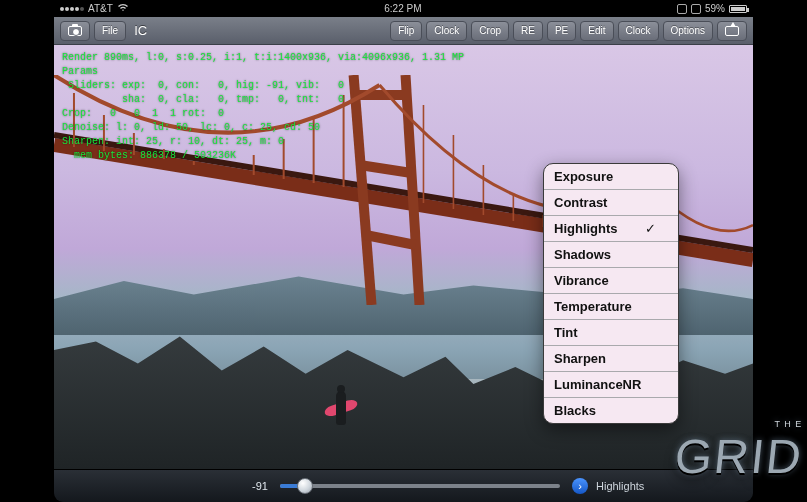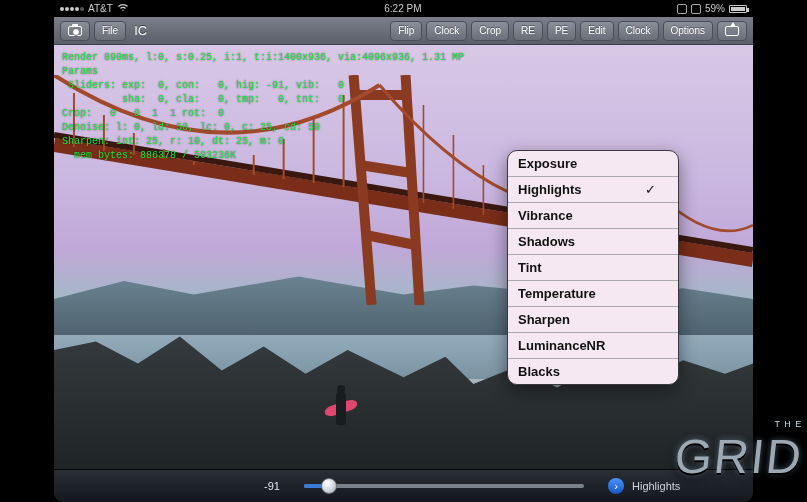--- a/index.html
+++ b/index.html
@@ -73,39 +73,39 @@
   .surfer .head { position:absolute; left:13px; top:0; width:8px; height:8px; background:#1a1d1f; border-radius:50%; }
   .surfer .board { position:absolute; left:0px; top:18px; width:34px; height:10px; background:#e0476e; border-radius:50% 50% 50% 50% / 100% 100% 100% 100%; transform:rotate(-18deg); }
   
   .debug {
     position:absolute; left:8px; top:6px; color:#18e63a;
     font-family: Menlo, "Courier New", monospace; font-size:10px; line-height:14px;
     text-shadow:0 0 2px rgba(0,0,0,.6); white-space:pre; filter:blur(.3px);
   }
   
   .popup {
-    position:absolute; right:74px; top:105px; width:172px;
+    position:absolute; right:74px; top:118px; width:136px;
     background:#f6e8f2; border:1px solid #3a3a3a; border-radius:10px;
     box-shadow:0 6px 18px rgba(0,0,0,.45);
     overflow:hidden;
   }
   .popup .item {
     font-size:13px; font-weight:bold; color:#111;
     padding:5px 22px 5px 10px; border-bottom:1px solid #a9a9ad;
     display:flex; align-items:center; justify-content:space-between;
     cursor:pointer;
   }
   .popup .item:last-child { border-bottom:none; }
   .check { font-size:13px; font-weight:normal; }
   
   .bottombar {
     position:absolute; left:0; right:0; bottom:0; height:33px;
     background:linear-gradient(#2a2f36,#14181d);
     border-top:1px solid #000;
-    display:flex; align-items:center; padding:0 10px; gap:24px;
+    display:flex; align-items:center; padding:0 10px; gap:12px;
     color:#d7dde3; font-size:11px;
   }
   .valbox { width:42px; text-align:right; color:#dfe6ec; }
   .slider {
     flex:0 0 280px; height:14px; position:relative;
   }
   .track {
     position:absolute; left:0; right:0; top:5px; height:4px;
     background:#7c828a; border-radius:2px;
   }
@@ -251,34 +251,37 @@
 <span>Crop:   0   0  1  1 rot:  0</span>
 <span>Denoise: l: 0, ld: 50, lc: 0, c: 25, cd: 50</span>
 <span>Sharpen: int: 25, r: 10, dt: 25, m: 0</span>
 <span>  mem bytes: 886378 / 503236K</span></div>
 
     <div class="popup" id="popup">
         <div class="item">
           <span>Exposure</span>
         </div>
         <div class="item">
+          <span>Contrast</span>
+        </div>
+        <div class="item">
           <span>Highlights</span>
           <span class="check">✓</span>
         </div>
         <div class="item">
+          <span>Shadows</span>
+        </div>
+        <div class="item">
           <span>Vibrance</span>
         </div>
         <div class="item">
-          <span>Shadows</span>
+          <span>Temperature</span>
         </div>
         <div class="item">
           <span>Tint</span>
-        </div>
-        <div class="item">
-          <span>Temperature</span>
         </div>
         <div class="item">
           <span>Sharpen</span>
         </div>
         <div class="item">
           <span>LuminanceNR</span>
         </div>
         <div class="item">
           <span>Blacks</span>
         </div>

